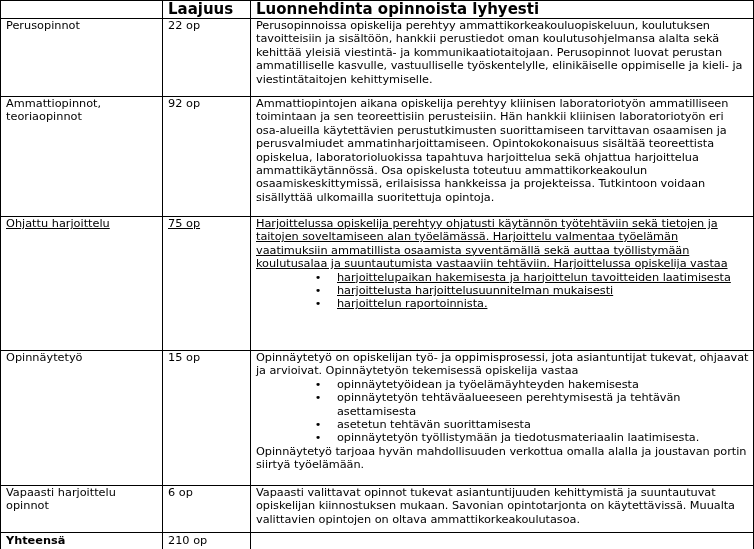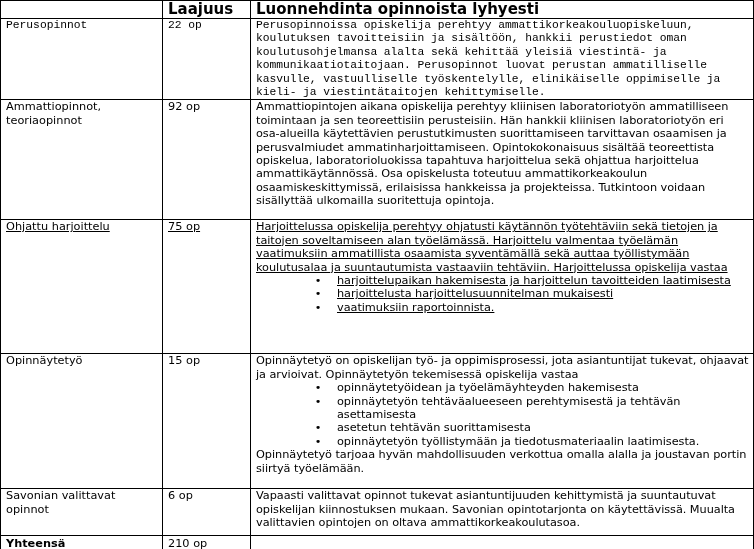--- a/index.html
+++ b/index.html
@@ -18,21 +18,21 @@
     border: 1px solid #000;
     vertical-align: top;
     padding: 0 4px 0 5px;
     text-align: left;
   }
   col.c1 { width: 162px; }
   col.c2 { width: 88px; }
   col.c3 { width: 503px; }
   th { font-weight: bold; font-size: 15px; line-height: 17px; height: 17px; }
   th.desc-h { padding-left: 6px; }
-  tr.r1 td { height: 77px; font-family: Liberation Mono, monospace; }
+  tr.r1 td { height: 77px; }
   tr.r2 td { height: 119px; }
   tr.r3 td { height: 133px; text-decoration: underline; }
   tr.r4 td { height: 134px; }
   tr.r5 td { height: 46px; }
   tr.total td { height: 16px; line-height: 15px; }
   td.desc { letter-spacing: -0.05px; }
   .bold { font-weight: bold; }
   ul.bl { margin: 0; padding: 0; list-style: none; }
   ul.bl li { position: relative; padding-left: 81px; }
   ul.bl li .bullet {
@@ -68,42 +68,42 @@
   </tr>
 
   <tr class="r3">
     <td>Ohjattu harjoittelu</td>
     <td>75 op</td>
     <td class="desc">
       <div>Harjoittelussa opiskelija perehtyy ohjatusti käytännön työtehtäviin sekä tietojen ja taitojen soveltamiseen alan työelämässä. Harjoittelu valmentaa työelämän vaatimuksiin ammatillista osaamista syventämällä sekä auttaa työllistymään koulutusalaa ja suuntautumista vastaaviin tehtäviin. Harjoittelussa opiskelija vastaa</div>
       <ul class="bl">
         <li><span class="bullet">•</span><span>harjoittelupaikan hakemisesta ja harjoittelun tavoitteiden laatimisesta</span></li>
         <li><span class="bullet">•</span><span>harjoittelusta harjoittelusuunnitelman mukaisesti</span></li>
-        <li><span class="bullet">•</span><span>vaatimuksiin raportoinnista.</span></li>
+        <li><span class="bullet">•</span><span>harjoittelun raportoinnista.</span></li>
       </ul>
     </td>
   </tr>
 
   <tr class="r4">
     <td>Opinnäytetyö</td>
     <td>15 op</td>
     <td class="desc">
       <div>Opinnäytetyö on opiskelijan työ- ja oppimisprosessi, jota asiantuntijat tukevat, ohjaavat ja arvioivat. Opinnäytetyön tekemisessä opiskelija vastaa</div>
       <ul class="bl">
         <li><span class="bullet">•</span><span>opinnäytetyöidean ja työelämäyhteyden hakemisesta</span></li>
         <li><span class="bullet">•</span><span>opinnäytetyön tehtäväalueeseen perehtymisestä ja tehtävän asettamisesta</span></li>
         <li><span class="bullet">•</span><span>asetetun tehtävän suorittamisesta</span></li>
         <li><span class="bullet">•</span><span>opinnäytetyön työllistymään ja tiedotusmateriaalin laatimisesta.</span></li>
       </ul>
       <div>Opinnäytetyö tarjoaa hyvän mahdollisuuden verkottua omalla alalla ja joustavan portin siirtyä työelämään.</div>
     </td>
   </tr>
 
   <tr class="r5">
-    <td>Savonian valittavat opinnot</td>
+    <td>Vapaasti harjoittelu opinnot</td>
     <td>6 op</td>
     <td class="desc">Vapaasti valittavat opinnot tukevat asiantuntijuuden kehittymistä ja suuntautuvat opiskelijan kiinnostuksen mukaan. Savonian opintotarjonta on käytettävissä. Muualta valittavien opintojen on oltava ammattikorkeakoulutasoa.</td>
   </tr>
 
   <tr class="total">
     <td class="bold">Yhteensä</td>
     <td>210 op</td>
     <td></td>
   </tr>
 </tbody>

